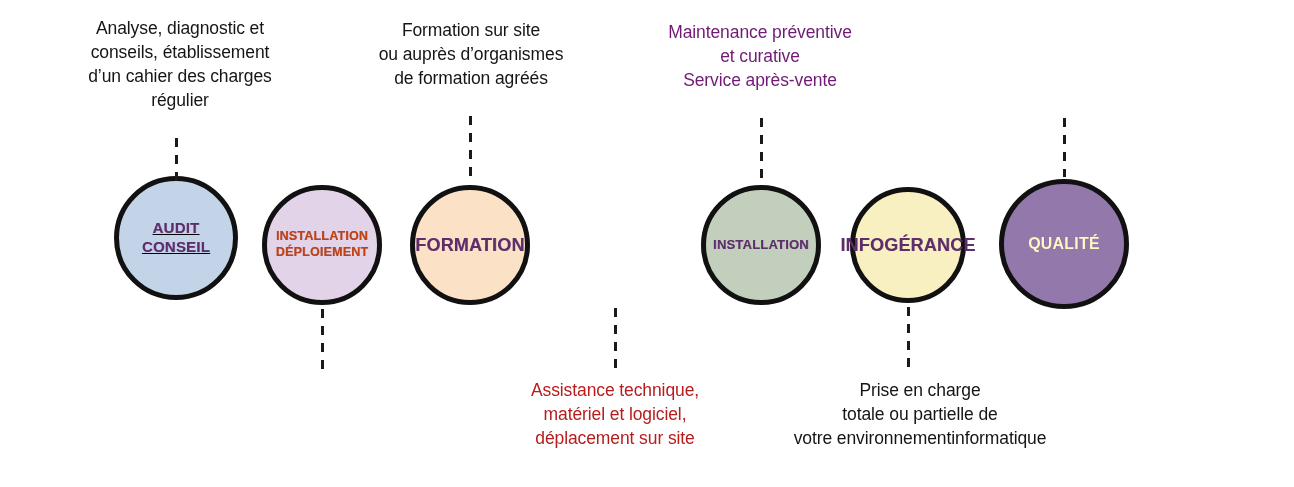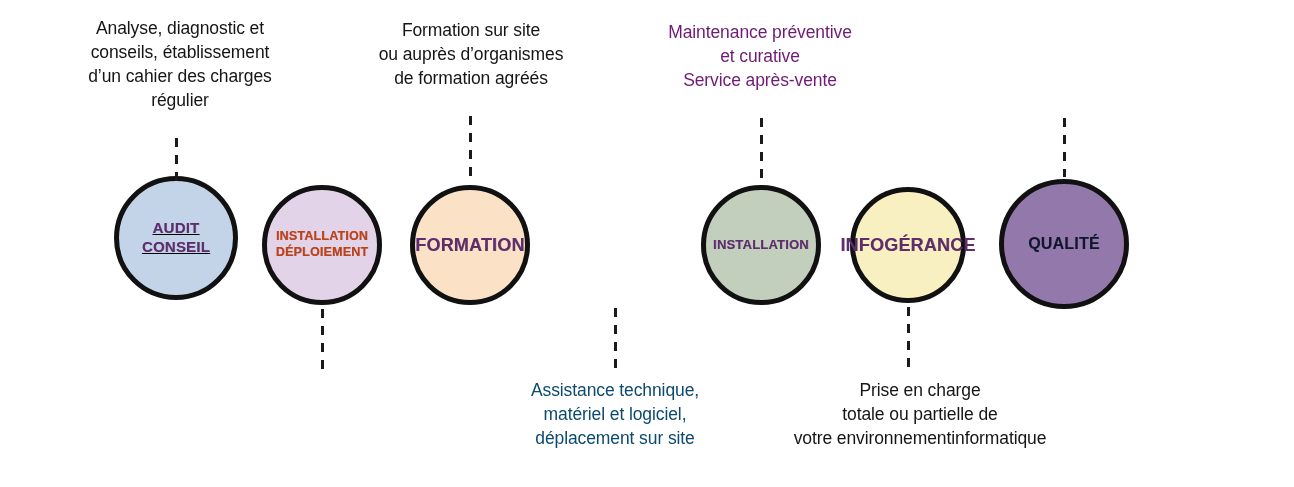--- a/index.html
+++ b/index.html
@@ -81,35 +81,35 @@
 DÉPLOIEMENT</span>
     </div>
     <div class="connector" style="left: 320.5px; top: 309px; height: 61px;"></div>
     <div class="node" style="left: 410px; top: 185px; width: 120px; height: 120px; background: rgb(251, 226, 198); border-color: rgb(17, 17, 17);">
       <span class="node-label" style="font-size: 18px; color: rgb(94, 45, 107); text-align: center;">FORMATION</span>
     </div>
     <div class="callout top" style="left: 360px; top: 18px; width: 222px; color: rgb(21, 21, 21);">Formation sur site
 ou auprès d’organismes
 de formation agréés</div>
     <div class="connector" style="left: 468.5px; top: 116px; height: 67px;"></div>
-    <div class="callout bottom" style="left: 500px; top: 378px; width: 230px; color: #0c4a6e; text-align: center;">Assistance technique,
+    <div class="callout bottom" style="left: 500px; top: 378px; width: 230px; color: #b91c1c; text-align: center;">Assistance technique,
 matériel et logiciel,
 déplacement sur site</div>
     <div class="connector" style="left: 613.5px; top: 308px; height: 62px;"></div>
     <div class="node" style="left: 701px; top: 185px; width: 120px; height: 120px; background: rgb(194, 207, 189); border-color: rgb(17, 17, 17);">
       <span class="node-label" style="font-size: 13px; color: rgb(94, 45, 107);">INSTALLATION</span>
     </div>
     <div class="callout top" style="left: 645px; top: 20px; width: 230px; color: #701a75;">Maintenance préventive
 et curative
 Service après-vente</div>
     <div class="connector" style="left: 759.5px; top: 118px; height: 65px;"></div>
     <div class="node" style="left: 850px; top: 187px; width: 116px; height: 116px; background: rgb(248, 240, 192); border-color: rgb(17, 17, 17);">
       <span class="node-label" style="font-size: 18px; color: rgb(94, 45, 107);">INFOGÉRANCE</span>
     </div>
     <div class="callout bottom" style="left: 760px; top: 378px; width: 320px; color: rgb(21, 21, 21);">Prise en charge
 totale ou partielle de
 votre environnementinformatique</div>
     <div class="connector" style="left: 906.5px; top: 307px; height: 63px;"></div>
     <div class="node" style="left: 999px; top: 179px; width: 130px; height: 130px; background: rgb(147, 121, 171); border-color: rgb(17, 17, 17);">
-      <span class="node-label" style="font-size: 16px; color: #0f172a;">QUALITÉ</span>
+      <span class="node-label" style="font-size: 16px; color: #fef9c3;">QUALITÉ</span>
     </div>
     <div class="connector" style="left: 1062.5px; top: 118px; height: 59px;"></div>
   </div>
 
 </body></html>

